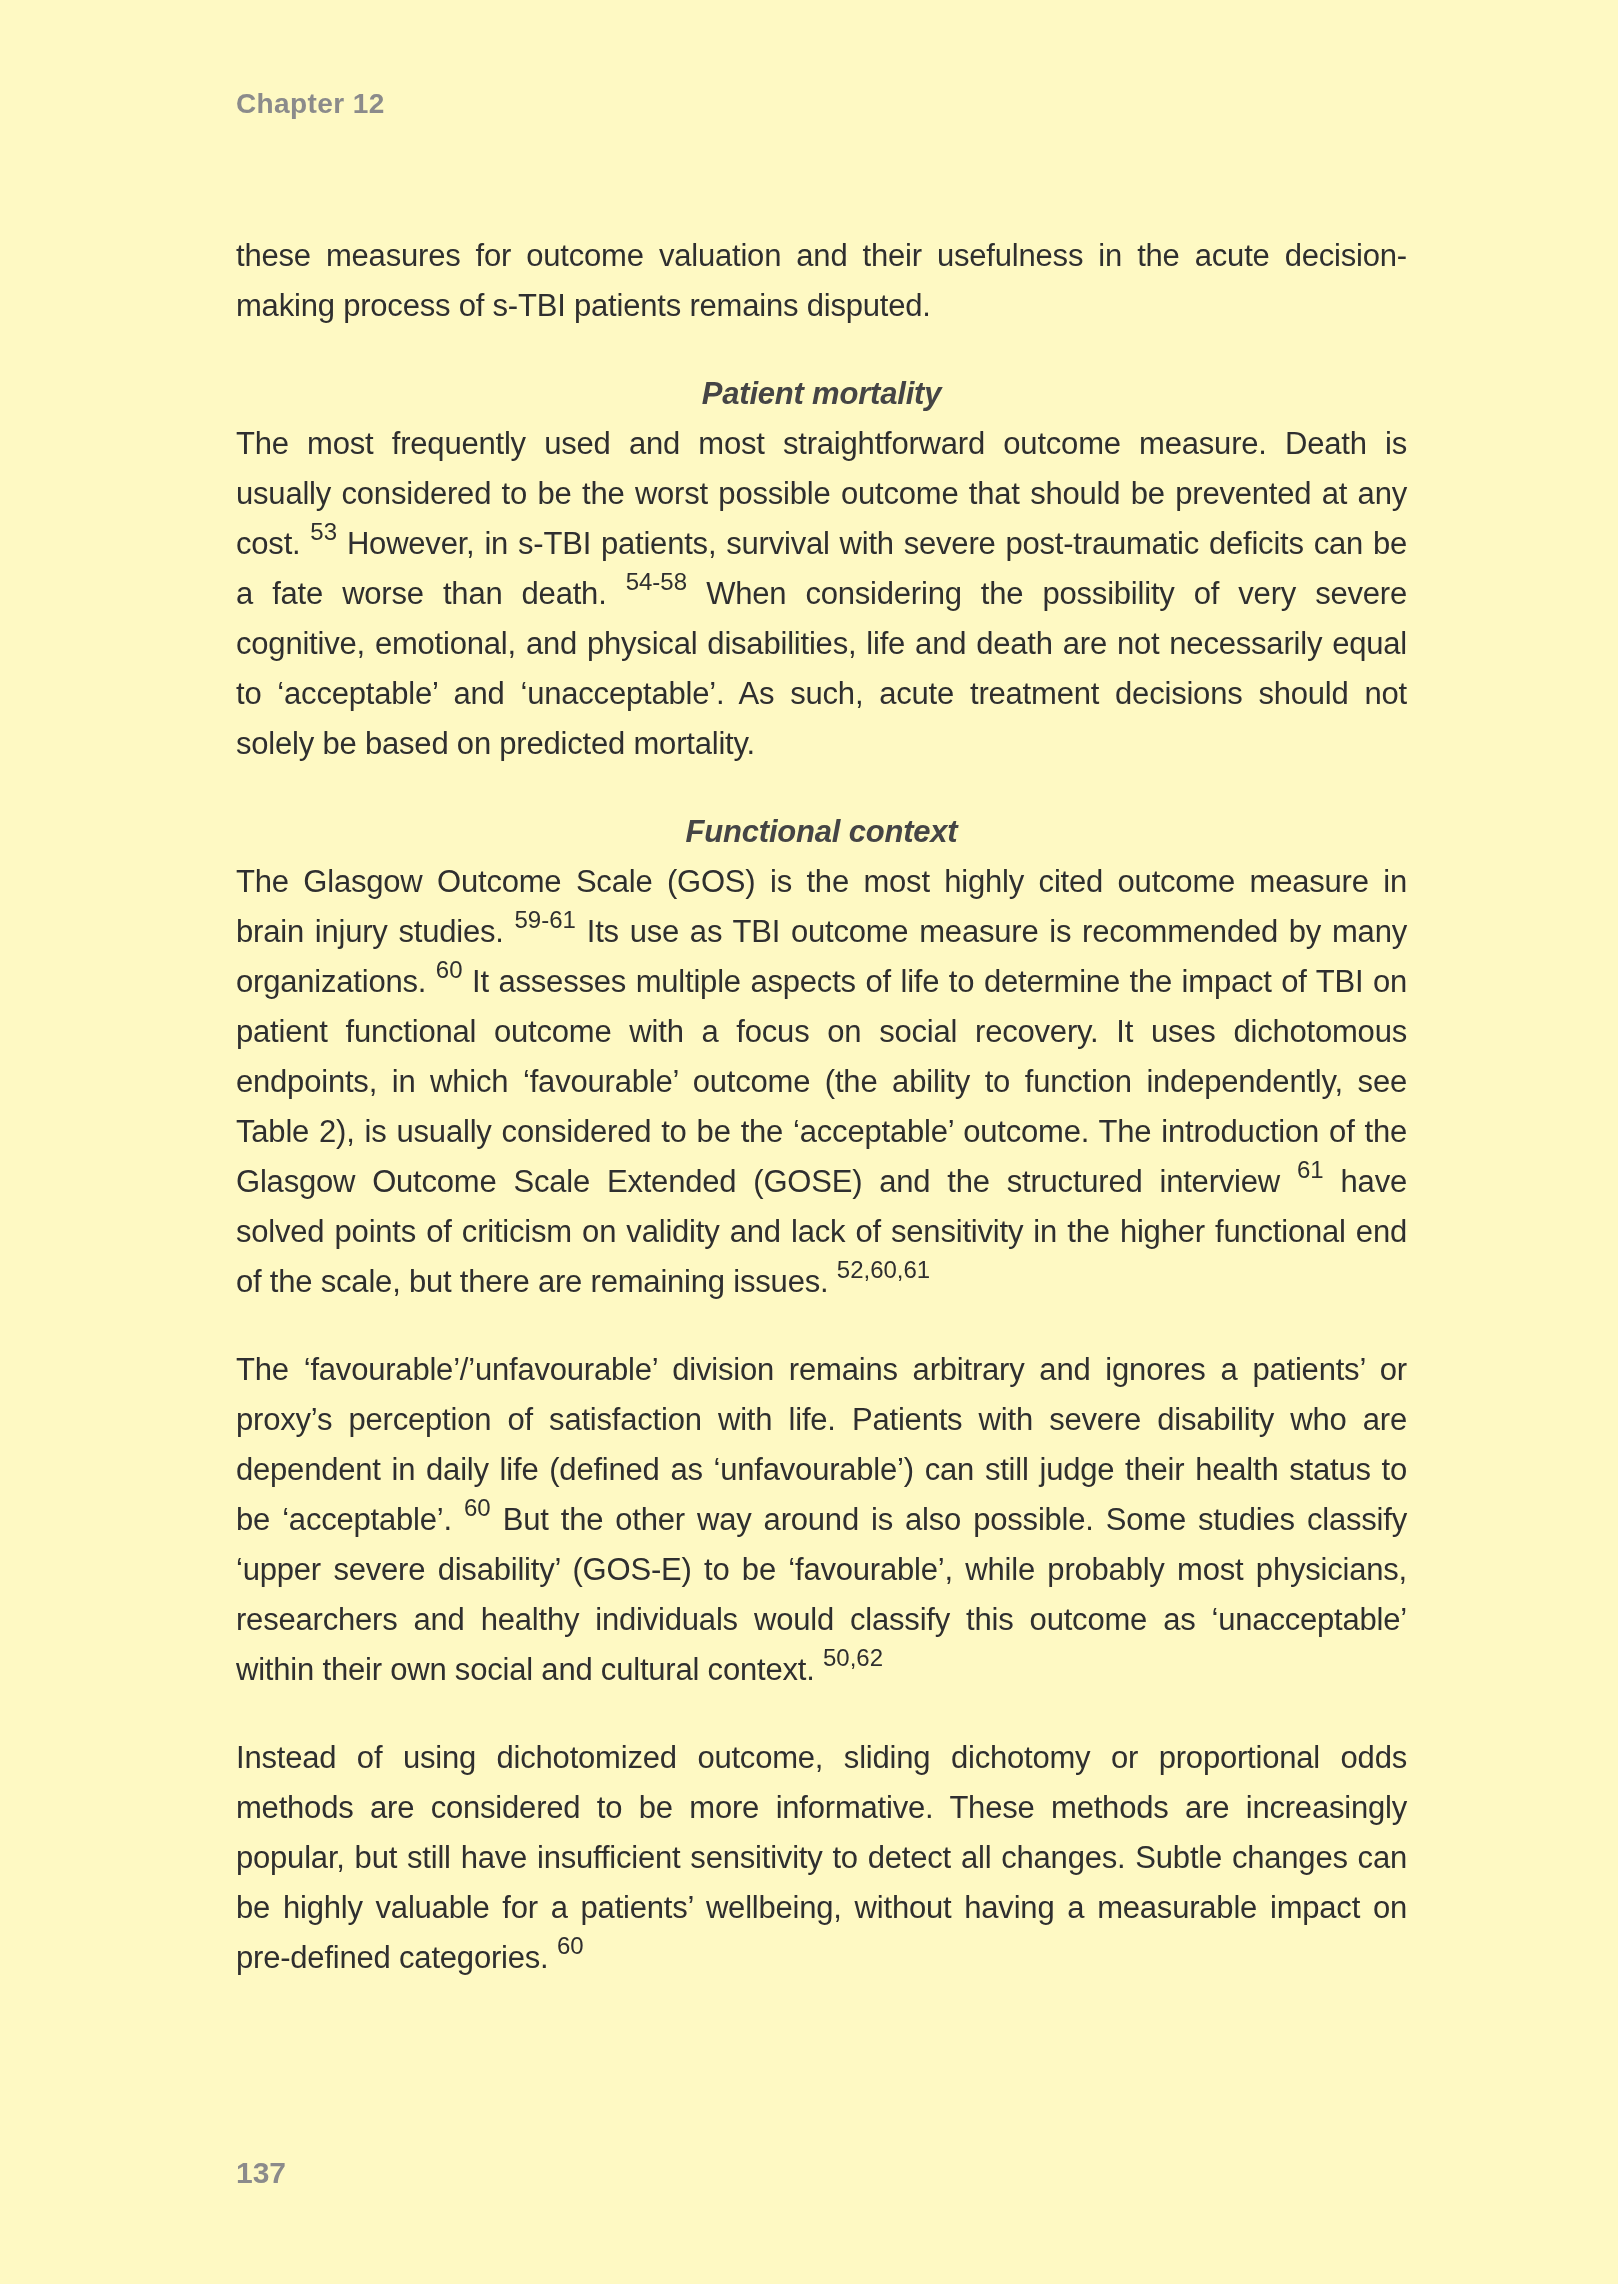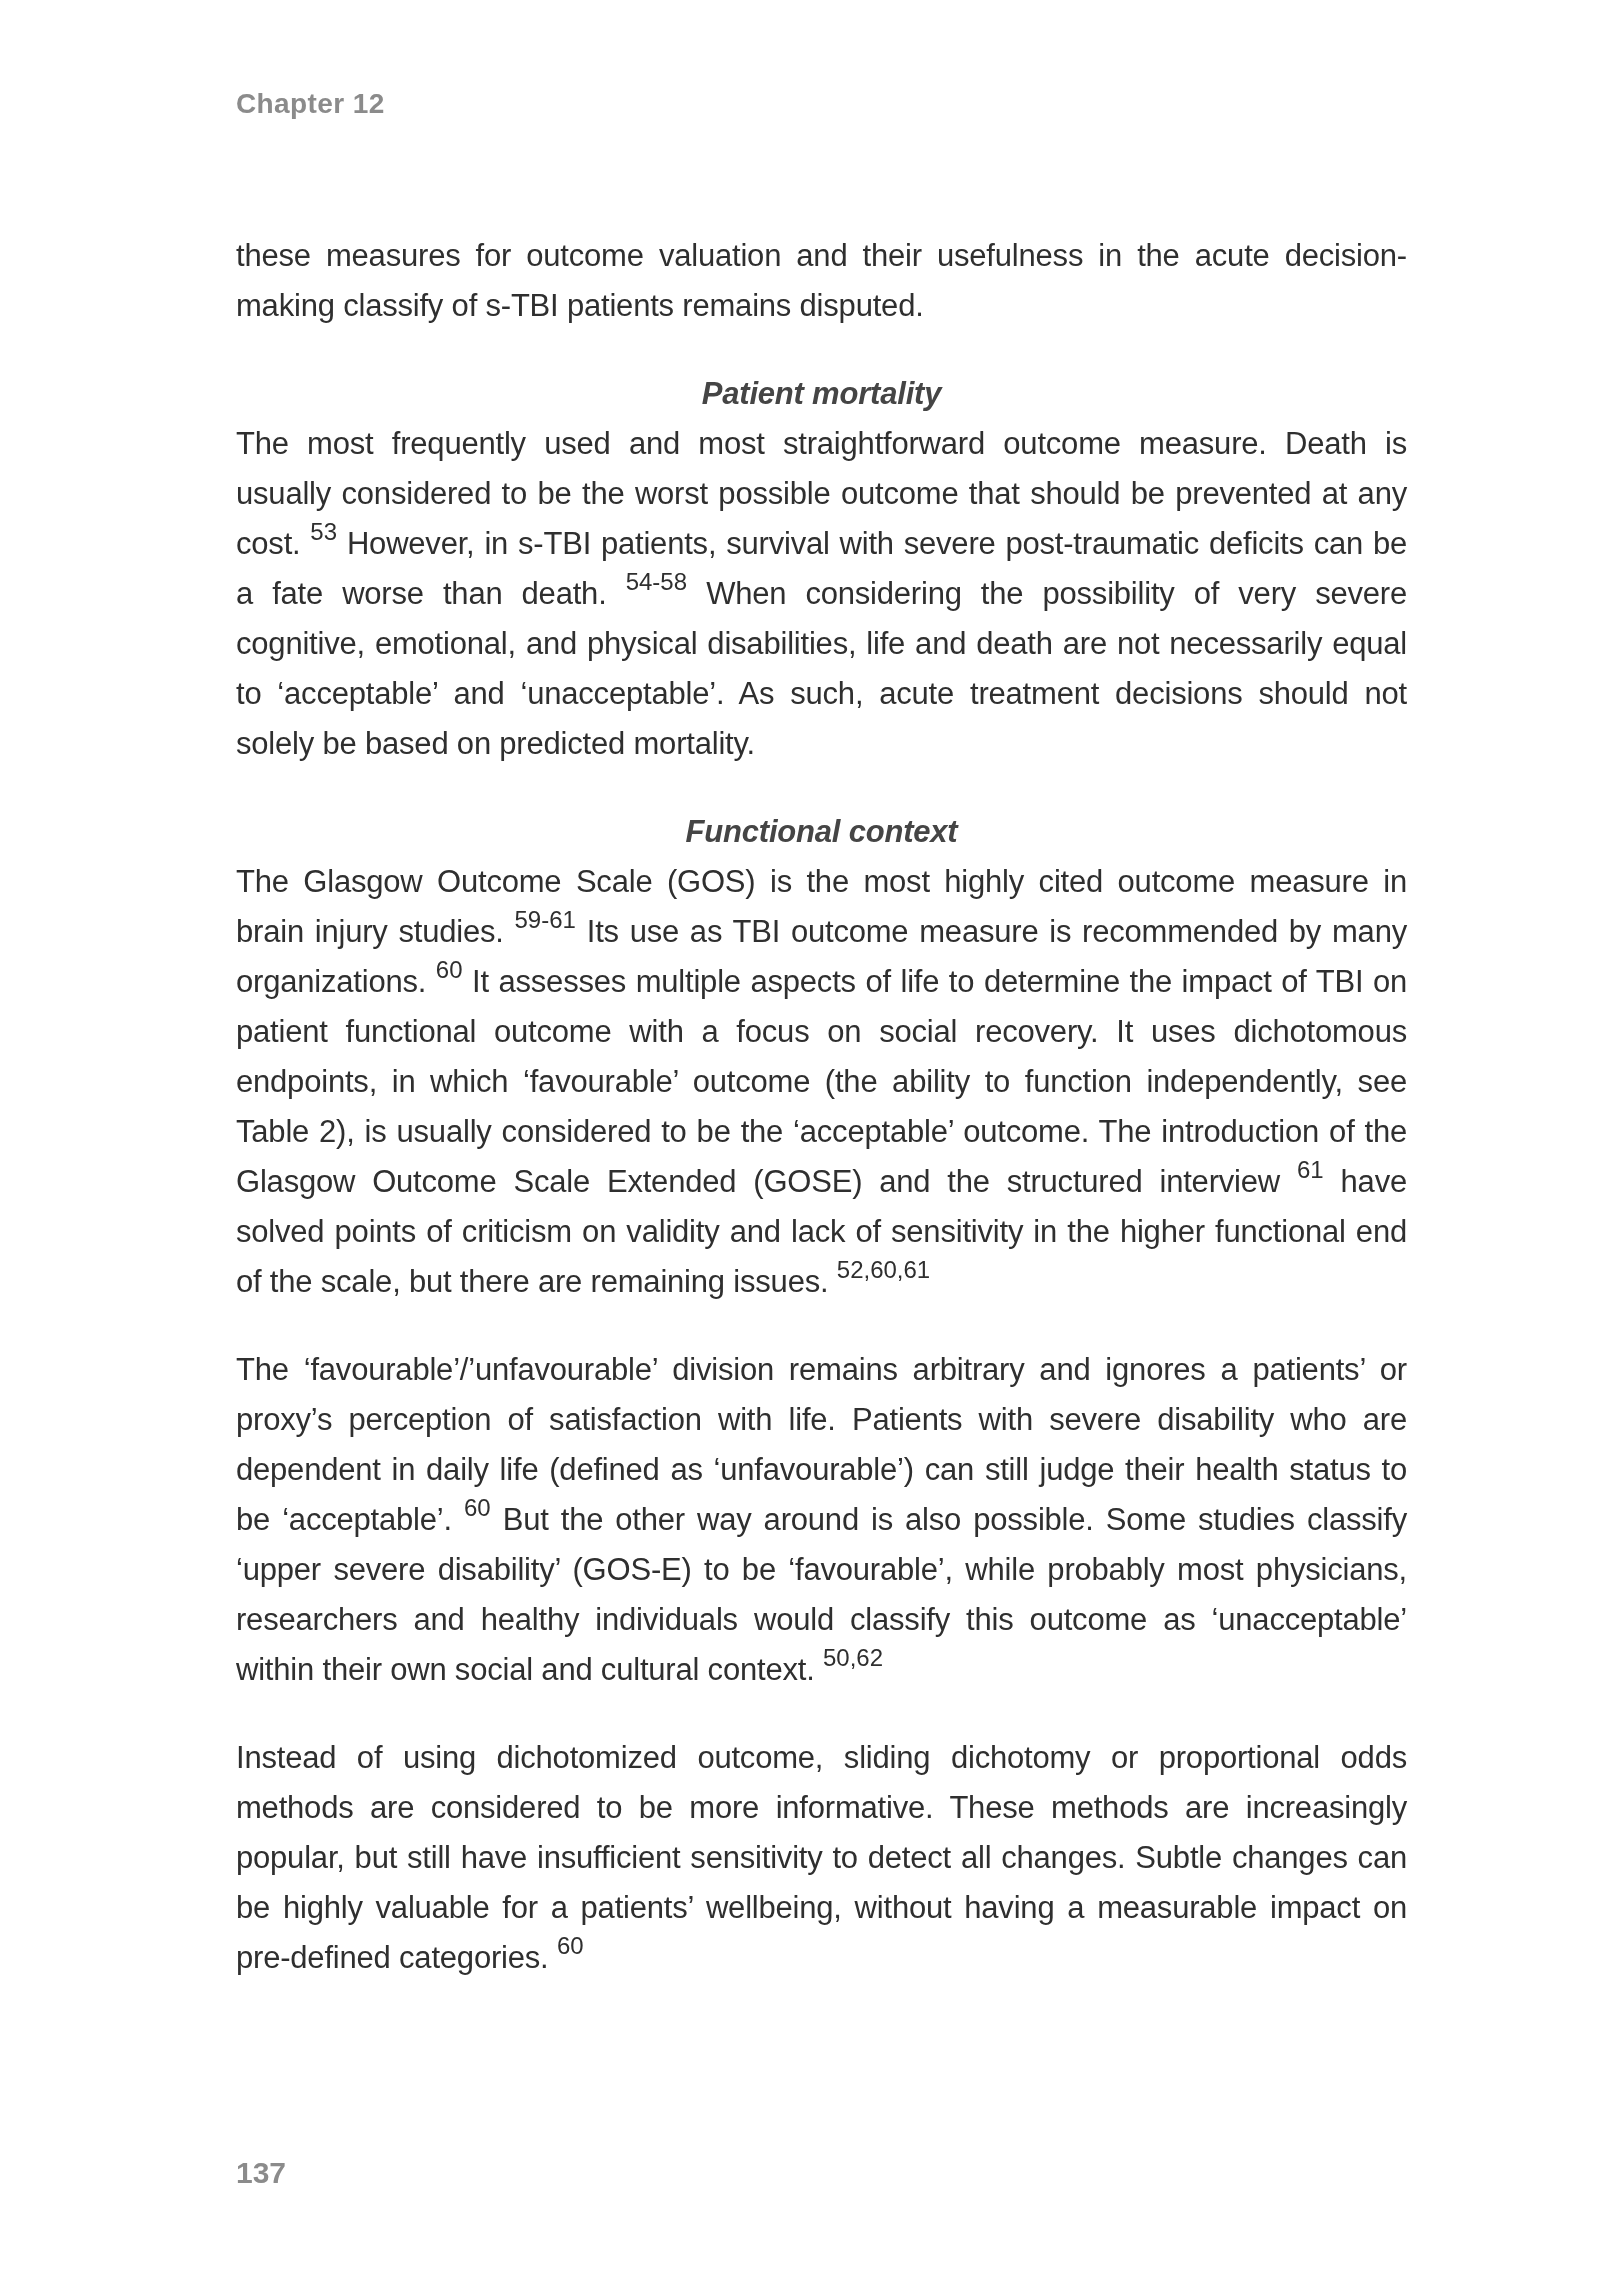--- a/index.html
+++ b/index.html
@@ -4,21 +4,21 @@
 <style>
   html, body {
     margin: 0;
     padding: 0;
     background: #e8e8e8;
   }
   .page {
     position: relative;
     width: 1619px;
     height: 2284px;
-    background: #ffffff;
+    background: #fef9c3;
     font-family: "Liberation Sans", sans-serif;
     overflow: hidden;
   }
   .chapter-header {
     position: absolute;
     left: 236px;
     top: 88px;
     font-size: 28px;
     font-weight: bold;
     letter-spacing: 0.4px;
@@ -73,21 +73,21 @@
     color: #8b8b8b;
   }
 </style>
 </head>
 <body>
 
 <div class="page">
   <div class="chapter-header">Chapter 12</div>
 
   <main class="content">
-      <p class="para">these measures for outcome valuation and their usefulness in the acute decision-making classify of s-TBI patients remains disputed.</p>
+      <p class="para">these measures for outcome valuation and their usefulness in the acute decision-making process of s-TBI patients remains disputed.</p>
       <h3 class="subheading">Patient mortality</h3>
       <p class="para">The most frequently used and most straightforward outcome measure. Death is usually considered to be the worst possible outcome that should be prevented at any cost. <sup>53</sup> However, in s-TBI patients, survival with severe post-traumatic deficits can be a fate worse than death. <sup>54-58</sup> When considering the possibility of very severe cognitive, emotional, and physical disabilities, life and death are not necessarily equal to ‘acceptable’ and ‘unacceptable’. As such, acute treatment decisions should not solely be based on predicted mortality.</p>
       <h3 class="subheading">Functional context</h3>
       <p class="para">The Glasgow Outcome Scale (GOS) is the most highly cited outcome measure in brain injury studies. <sup>59-61</sup> Its use as TBI outcome measure is recommended by many organizations. <sup>60</sup> It assesses multiple aspects of life to determine the impact of TBI on patient functional outcome with a focus on social recovery. It uses dichotomous endpoints, in which ‘favourable’ outcome (the ability to function independently, see Table 2), is usually considered to be the ‘acceptable’ outcome. The introduction of the Glasgow Outcome Scale Extended (GOSE) and the structured interview <sup>61</sup> have solved points of criticism on validity and lack of sensitivity in the higher functional end of the scale, but there are remaining issues. <sup>52,60,61</sup></p>
       <p class="para">The ‘favourable’/’unfavourable’ division remains arbitrary and ignores a patients’ or proxy’s perception of satisfaction with life. Patients with severe disability who are dependent in daily life (defined as ‘unfavourable’) can still judge their health status to be ‘acceptable’. <sup>60</sup> But the other way around is also possible. Some studies classify ‘upper severe disability’ (GOS-E) to be ‘favourable’, while probably most physicians, researchers and healthy individuals would classify this outcome as ‘unacceptable’ within their own social and cultural context. <sup>50,62</sup></p>
       <p class="para">Instead of using dichotomized outcome, sliding dichotomy or proportional odds methods are considered to be more informative. These methods are increasingly popular, but still have insufficient sensitivity to detect all changes. Subtle changes can be highly valuable for a patients’ wellbeing, without having a measurable impact on pre-defined categories. <sup>60</sup></p>
     </main>
 
   <div class="page-number">137</div>
 </div>

